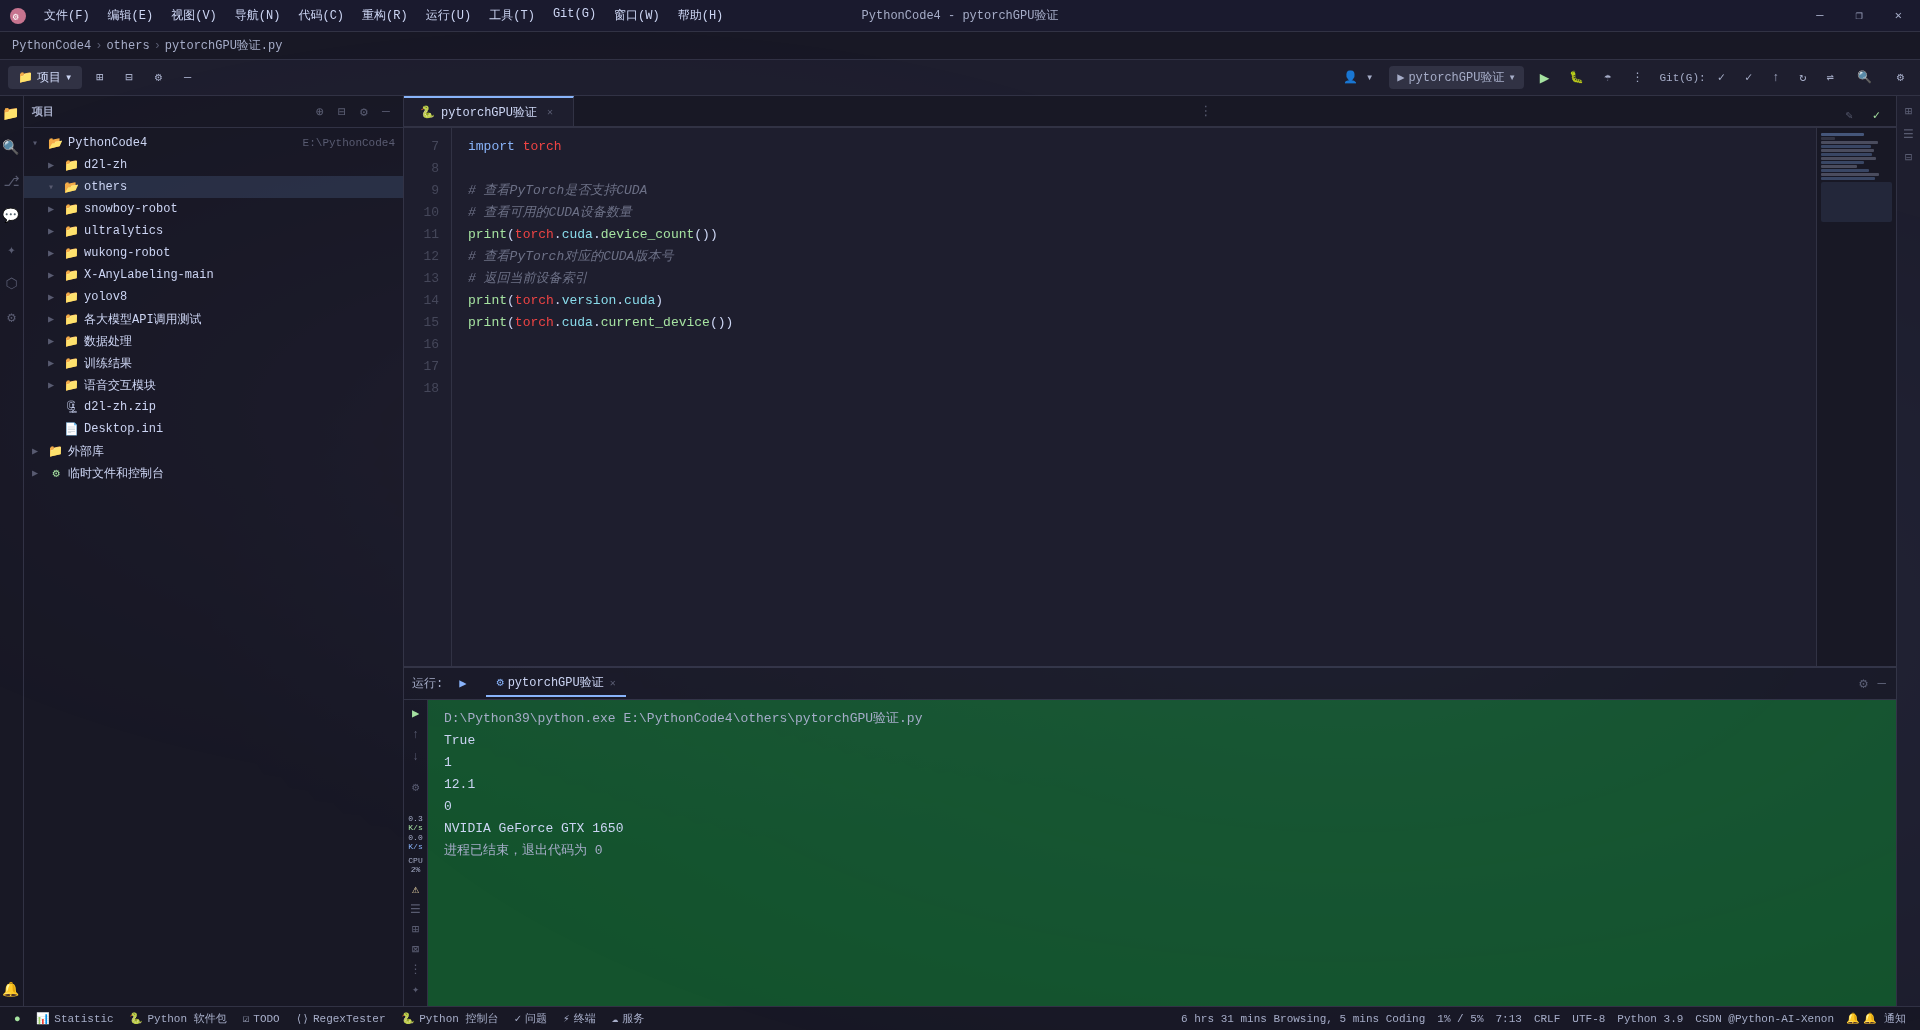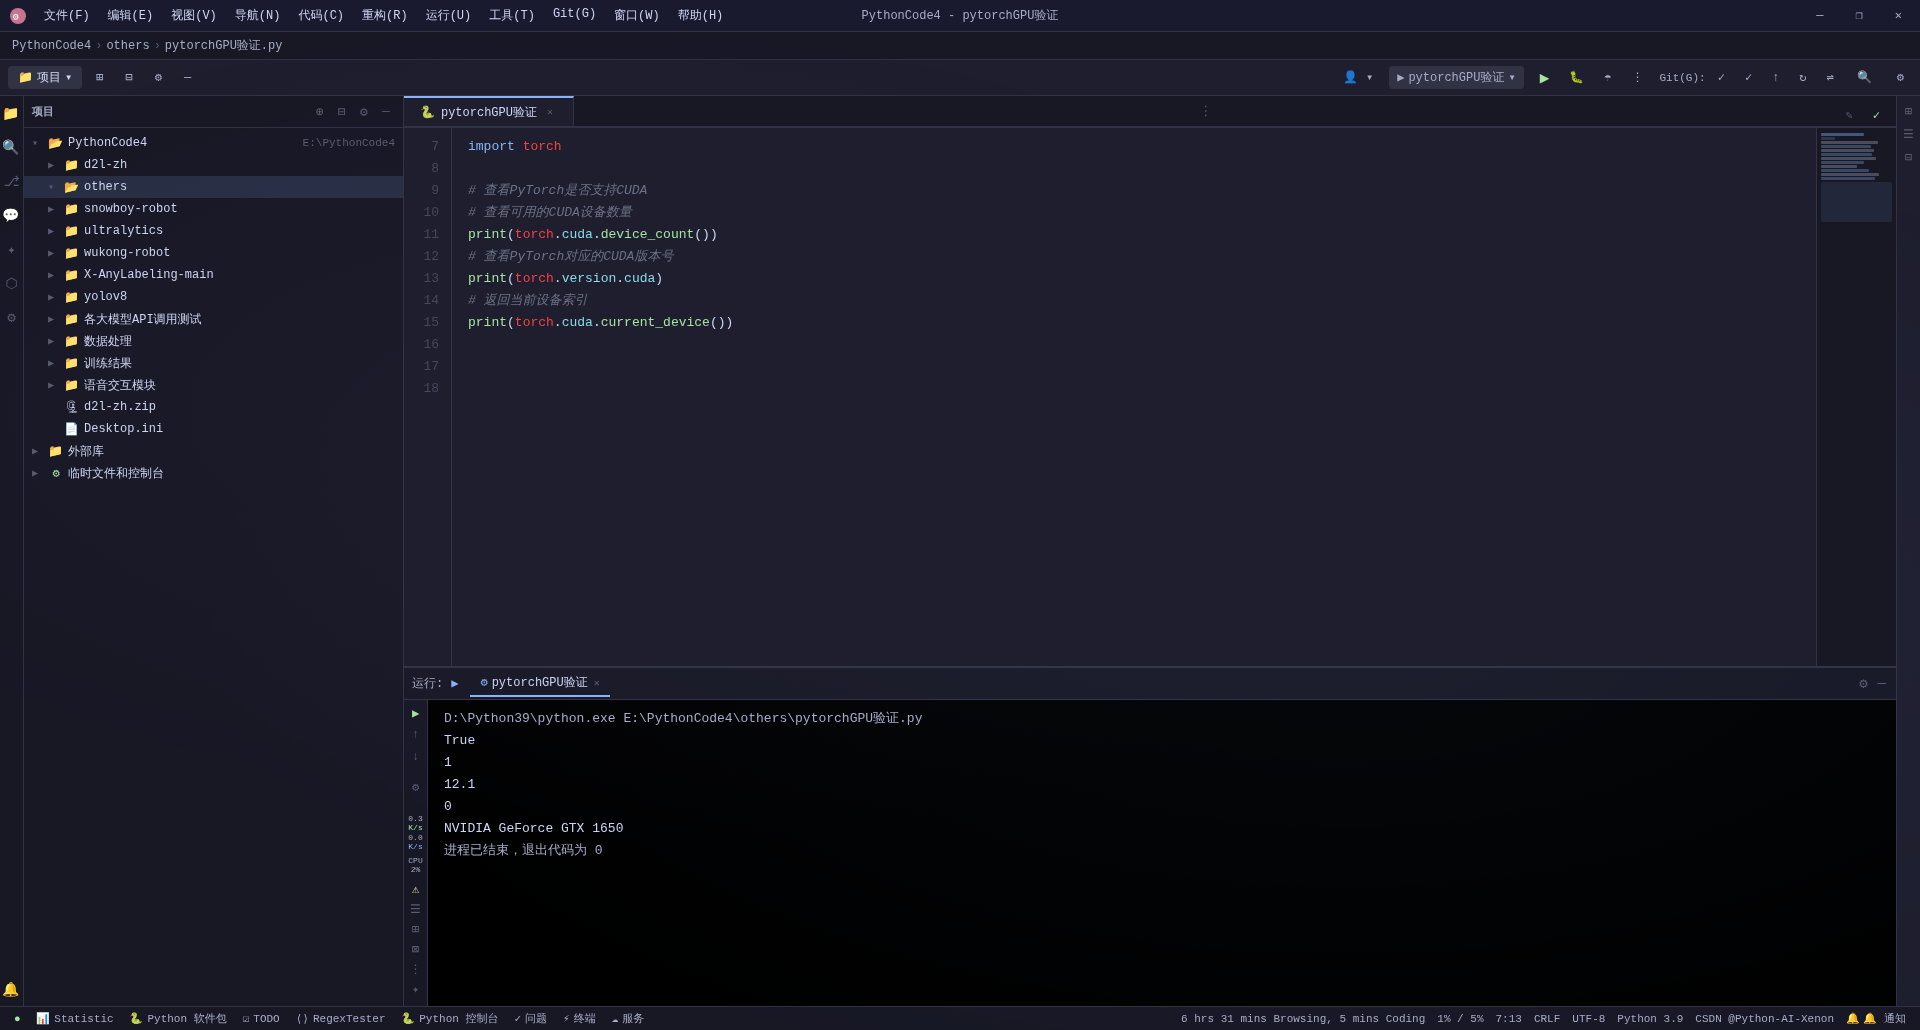--- a/index.html
+++ b/index.html
@@ -316,21 +316,21 @@
       border-top: 2px solid #313244;
       display: flex;
       flex-direction: column;
     }
     .bottom-panel-header {
       height: 32px;
       display: flex;
       align-items: center;
       padding: 0 8px;
       border-bottom: 1px solid #313244;
-      gap: 8px;
+      gap: 16px;
     }
     .bottom-tab {
       padding: 4px 10px;
       font-size: 12px;
       color: #a6adc8;
       cursor: pointer;
       display: flex;
       align-items: center;
       gap: 4px;
     }
@@ -346,21 +346,21 @@
       font-size: 14px;
       padding: 2px;
     }
     .terminal-content {
       flex: 1;
       padding: 8px 16px;
       overflow: auto;
       font-size: 13px;
       line-height: 22px;
       color: #cdd6f4;
-      background: #000000;
+      background: #14532d;
     }
     .terminal-cmd { color: #a6adc8; }
     .terminal-out { color: #cdd6f4; }
     .terminal-exit { color: #a6adc8; }
 
     
     .status-bar {
       height: 24px;
       background: #181825;
       display: flex;
@@ -685,22 +685,22 @@
             <div>18</div>
           </div>
 
           <div class="code-content">
             <span class="code-line"><span class="kw">import</span> <span class="module">torch</span></span>
             <span class="code-line"></span>
             <span class="code-line"><span class="comment"># 查看PyTorch是否支持CUDA</span></span>
             <span class="code-line"><span class="comment"># 查看可用的CUDA设备数量</span></span>
             <span class="code-line"><span class="fn">print</span><span class="paren">(</span><span class="module">torch</span><span class="paren">.</span><span class="attr">cuda</span><span class="paren">.</span><span class="fn">device_count</span><span class="paren">())</span></span>
             <span class="code-line"><span class="comment"># 查看PyTorch对应的CUDA版本号</span></span>
+            <span class="code-line"><span class="comment"># 返回当前设备索引</span></span>
             <span class="code-line"><span class="fn">print</span><span class="paren">(</span><span class="module">torch</span><span class="paren">.</span><span class="attr">version</span><span class="paren">.</span><span class="attr">cuda</span><span class="paren">)</span></span>
-            <span class="code-line"><span class="comment"># 返回当前设备索引</span></span>
             <span class="code-line"><span class="fn">print</span><span class="paren">(</span><span class="module">torch</span><span class="paren">.</span><span class="attr">cuda</span><span class="paren">.</span><span class="fn">current_device</span><span class="paren">())</span></span>
           </div>
 
           <div class="minimap">
             <div class="minimap-content">
               <div class="minimap-line" style="width:60%;background:#89b4fa;opacity:0.4;"></div>
               <div class="minimap-line" style="width:20%;"></div>
               <div class="minimap-line" style="width:80%;background:#6c7086;"></div>
               <div class="minimap-line" style="width:70%;background:#89b4fa;opacity:0.3;"></div>
               <div class="minimap-line" style="width:75%;background:#6c7086;"></div>

